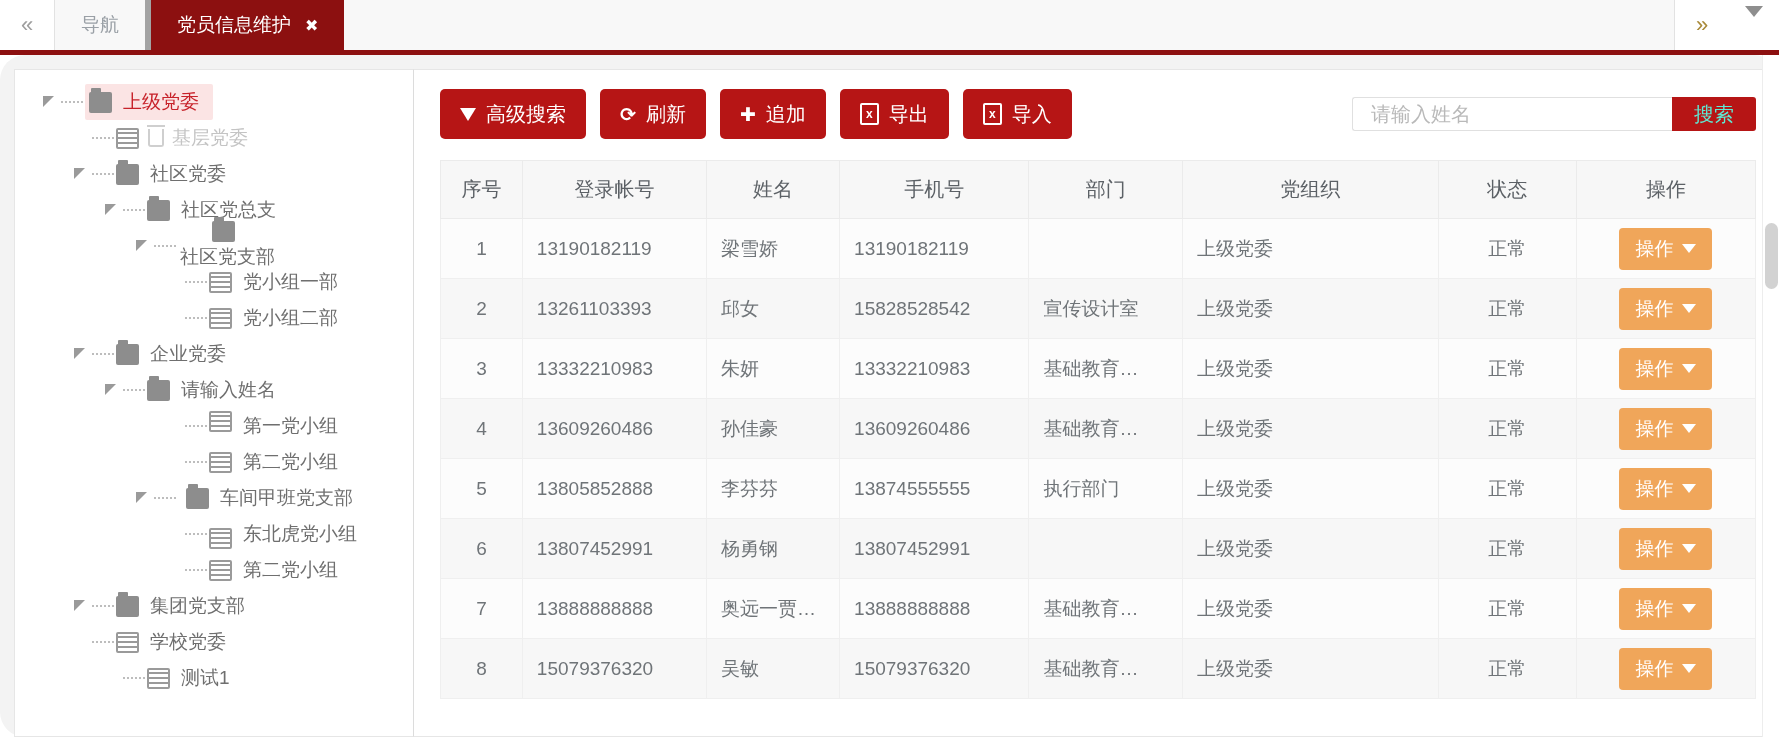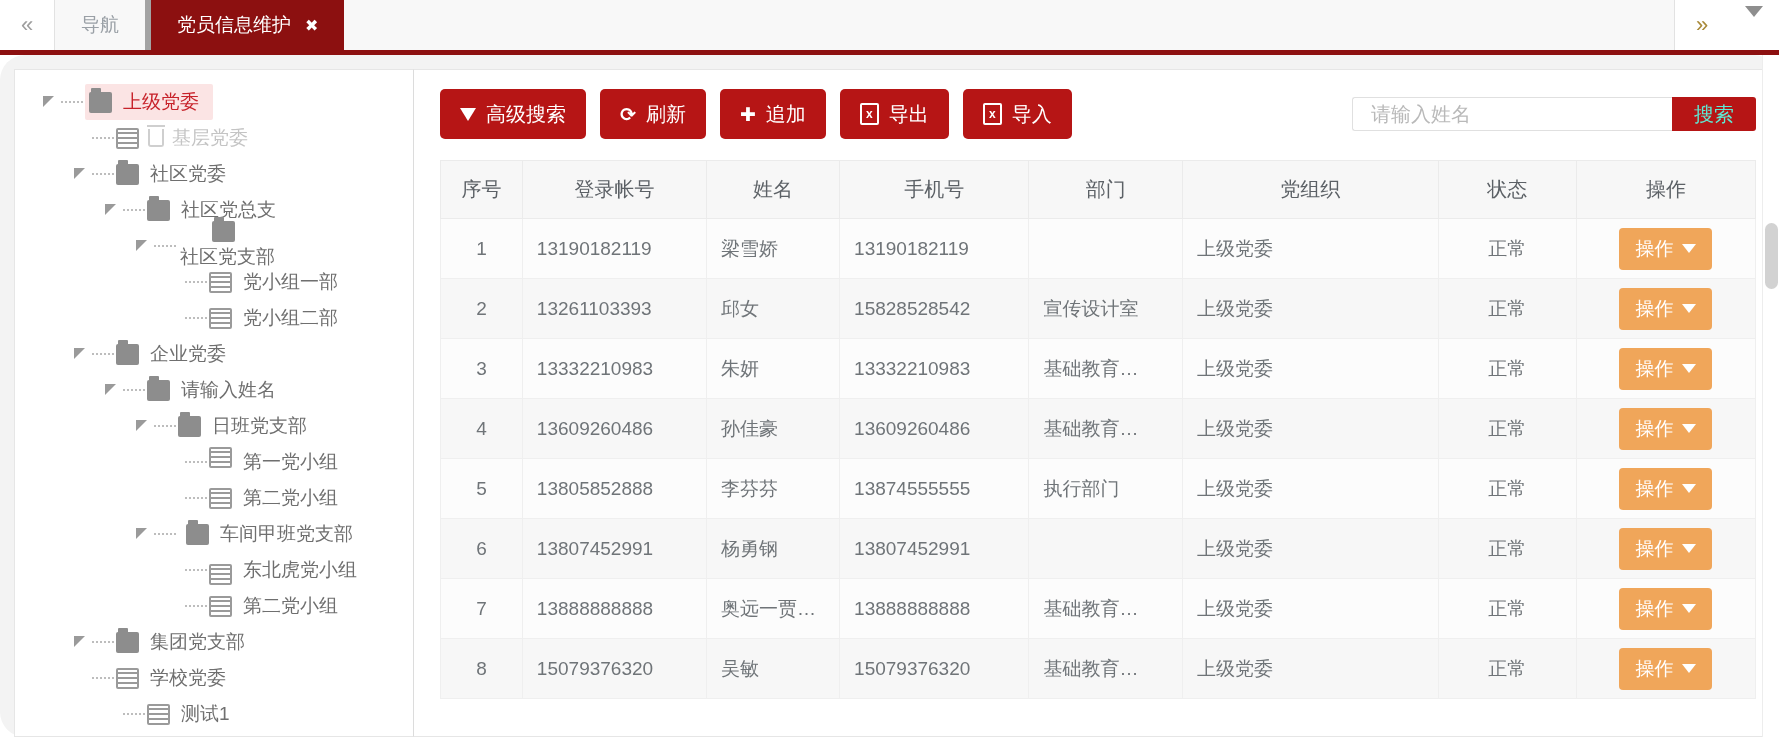--- a/index.html
+++ b/index.html
@@ -435,29 +435,20 @@
             <span class="tree-label">企业党委</span>
           </span>
         </li>
         <li class="tree-node">
           <span class="tree-indent" style="width: 88px;"></span>
           <span class="tree-arrow"></span>
           <span class="tree-dash"></span>
           <span class="" style="display: flex; align-items: center;">
             <span class="ico ico-folder"></span>
             <span class="tree-label">请输入姓名</span>
-          </span>
-        </li>
-        <li class="tree-node">
-          <span class="tree-indent" style="width: 119px;"></span>
-          <span class="tree-arrow"></span>
-          <span class="tree-dash"></span>
-          <span class="" style="display: flex; align-items: center;">
-            <span class="ico ico-folder"></span>
-            <span class="tree-label">日班党支部</span>
           </span>
         </li>
         <li class="tree-node">
           <span class="tree-indent" style="width: 150px;"></span>
           <span class="tree-arrow none"></span>
           <span class="tree-dash"></span>
           <span class="" style="display: flex; align-items: flex-start;">
             <span class="ico ico-doc"></span>
             <span class="tree-label">第一党小组</span>
           </span>

